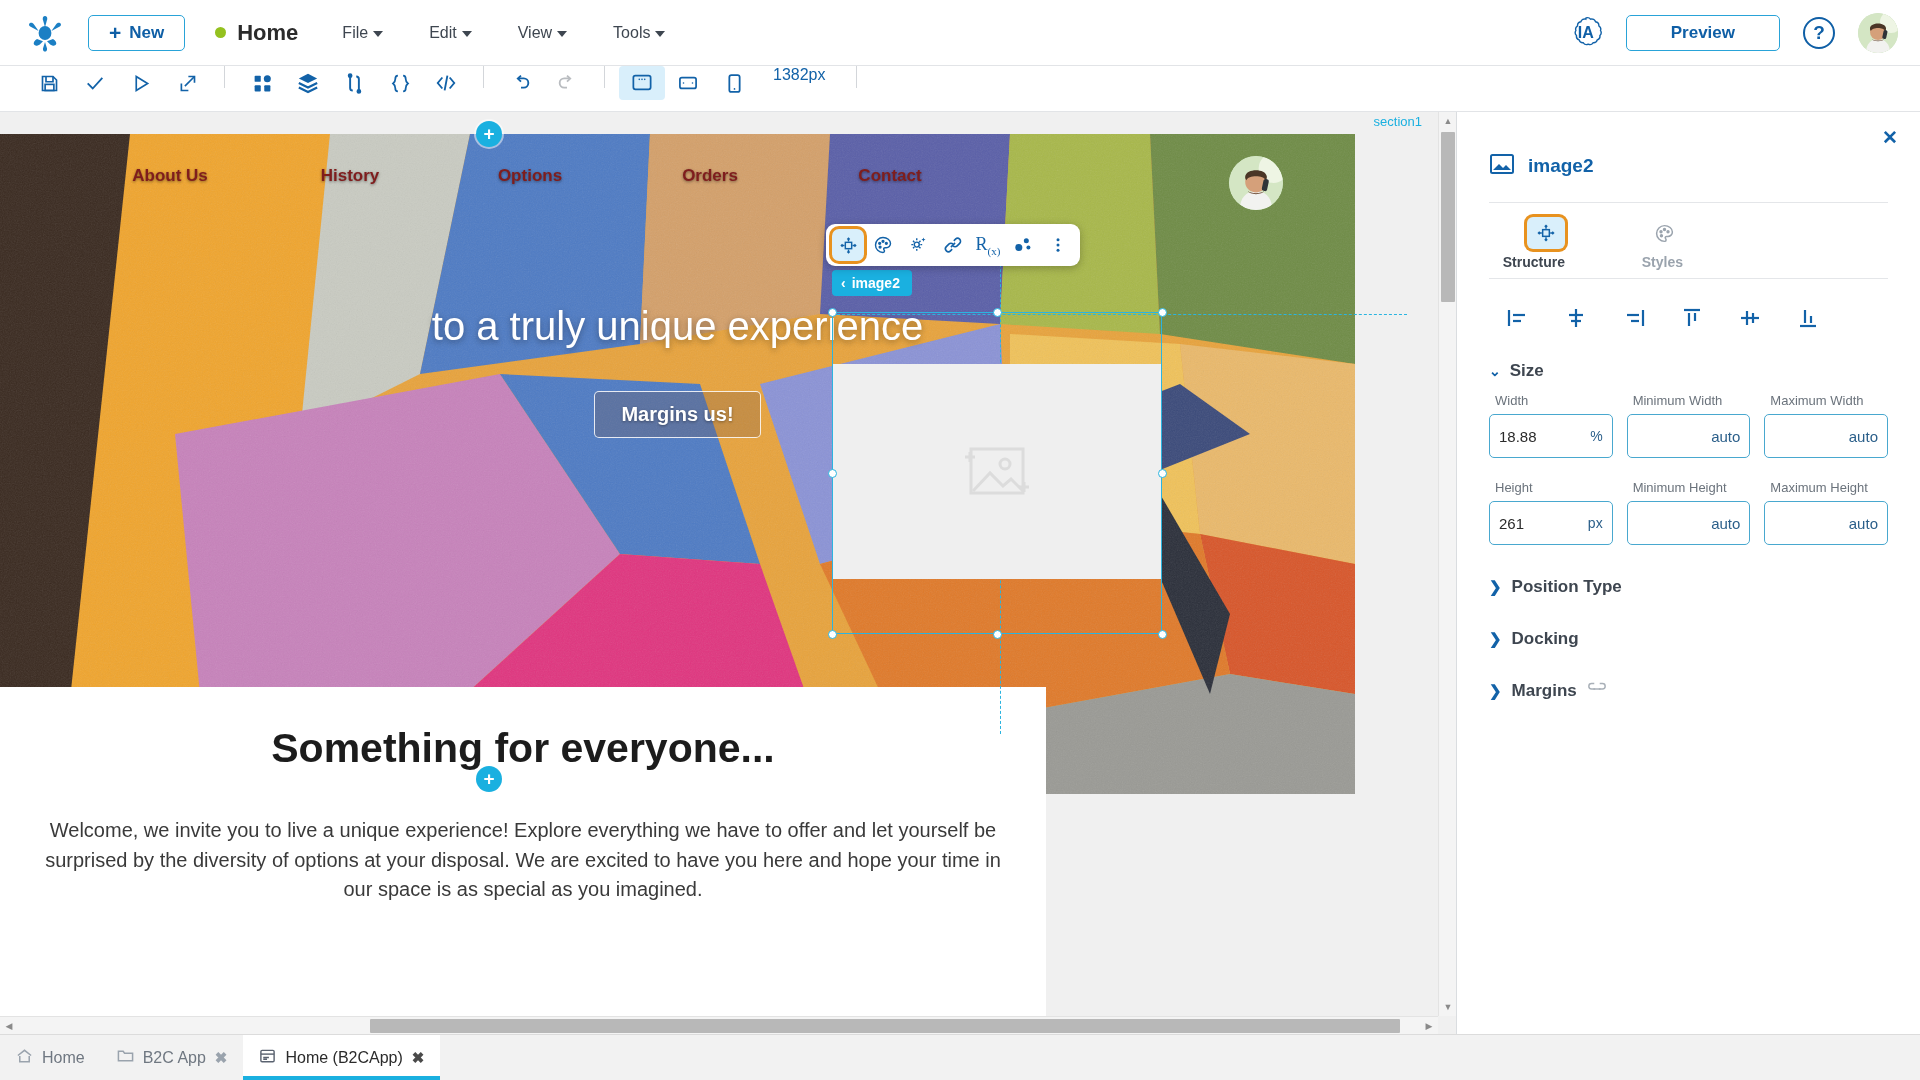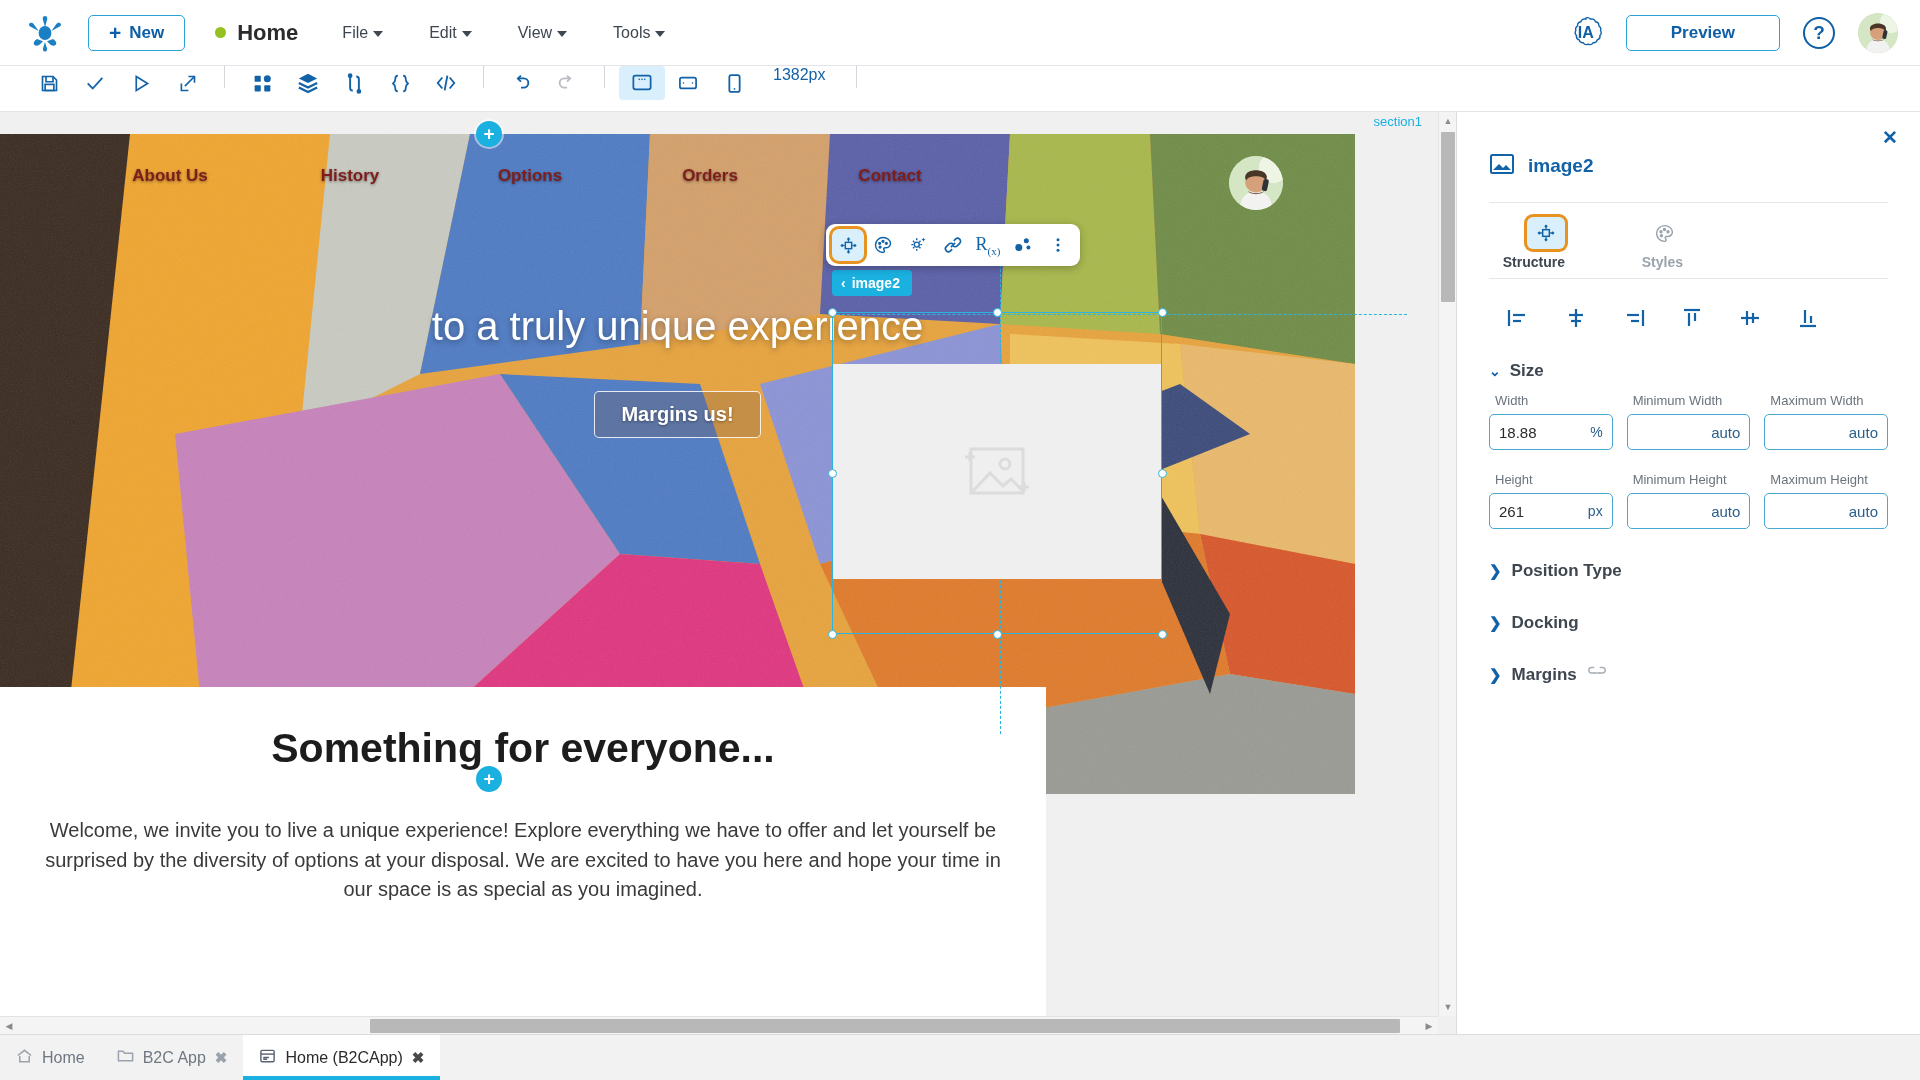--- a/index.html
+++ b/index.html
@@ -122,21 +122,21 @@
 
   .align-row { display: flex; gap: 0; padding: 22px 0 18px; justify-content: flex-start; }
   .align-btn { width: 58px; height: 34px; display: flex; align-items: center; justify-content: center; cursor: pointer; color:#1262a8; }
 
   .sect-head { display: flex; align-items: center; gap: 9px; padding: 8px 0 12px; cursor: pointer; }
   .sect-head .chev { color: #1262a8; font-size: 14px; font-weight: bold; line-height:1; }
   .sect-head .nm { font-size: 17px; font-weight: bold; color: #3e4650; }
 
   .field-grid { display: grid; grid-template-columns: 1fr 1fr 1fr; gap: 0 14px; }
   .fld-label { font-size: 13px; color: #6b737c; margin-bottom: 6px; margin-left: 6px; }
-  .fld-box { height: 36px; border: 1px solid #49a8cf; border-radius: 5px; display: flex; align-items: center; padding: 0 9px; background: #fff; }
+  .fld-box { height: 44px; border: 1px solid #49a8cf; border-radius: 5px; display: flex; align-items: center; padding: 0 9px; background: #fff; }
   .fld-box input { border: none; outline: none; width: 100%; font-size: 15px; color: #2b2b2b; font-family: inherit; background: transparent; }
   .fld-box input.ra { text-align: right; color: #2b5f8a; }
   .fld-unit { font-size: 14px; color: #2b5f8a; margin-left: 6px; }
   .row-gap { height: 22px; }
   .collapsed-list { padding-top: 16px; }
   .collapsed-item { display: flex; align-items: center; gap: 10px; padding: 16px 0; cursor: pointer; }
   .collapsed-item .chev { color: #1262a8; font-size: 15px; font-weight: bold; }
   .collapsed-item .nm { font-size: 17px; font-weight: bold; color: #3e4650; }
 
   

